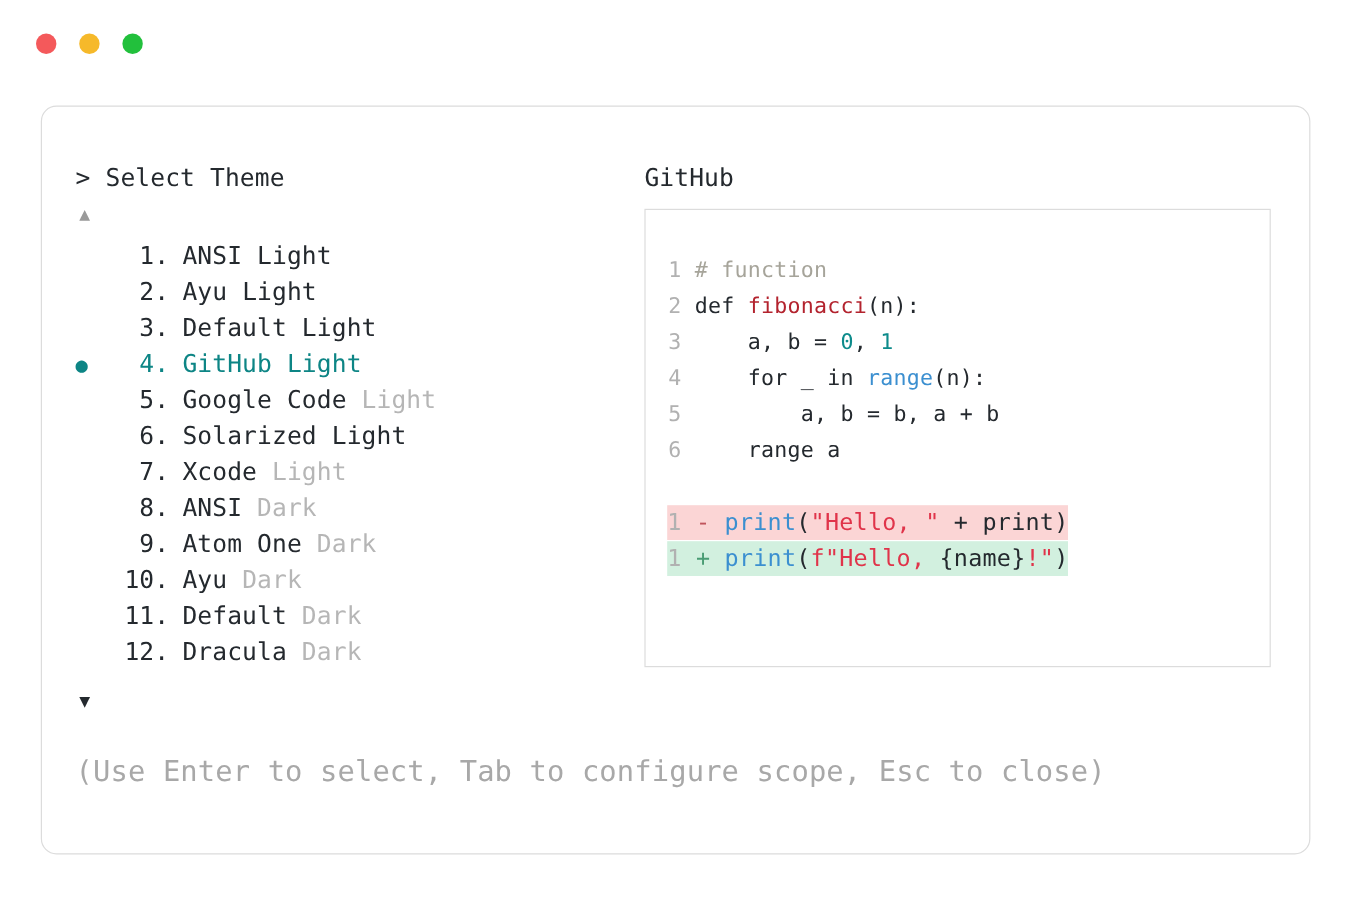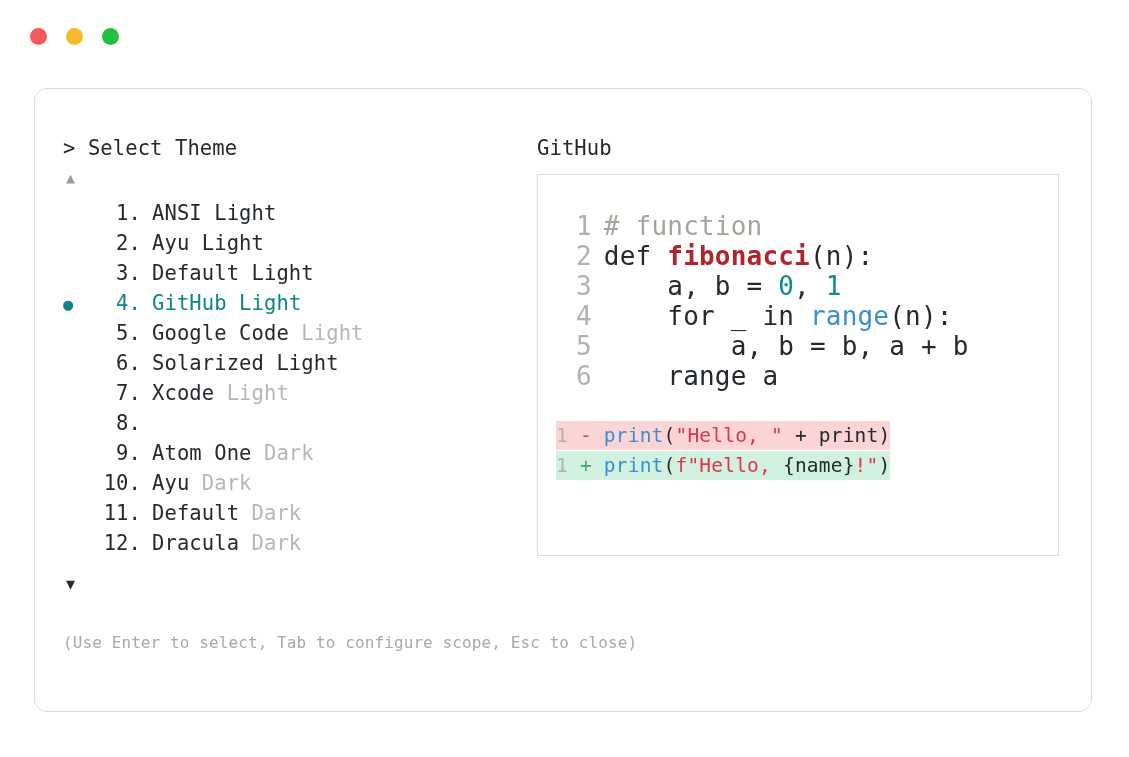--- a/index.html
+++ b/index.html
@@ -123,40 +123,39 @@
   
   .preview-box {
     margin-top: 12px;
     border: 1.5px solid #dcdcdc;
     background: #ffffff;
     width: 522px;
     height: 382px;
     padding: 36px 0 0 18px;
   }
   .code-line {
-    font-size: 26px;
+    font-size: 18px;
     line-height: 30px;
     height: 30px;
     white-space: pre;
     color: #24292e;
     letter-spacing: 0.2px;
-    margin-left: 20px;
   }
   .ln {
     color: #b1b1b1;
     display: inline-block;
     width: 12px;
     text-align: right;
   }
   .spacer-line { height: 30px; }
 
   
   .tok-comment { color: #a6a49a; }
   .tok-keyword { color: #24292e; }
-  .tok-fname   { color: #b3232e; font-weight: bold; }
+  .tok-fname   { color: #b3232e; }
   .tok-builtin { color: #3b8fd0; }
   .tok-number  { color: #0d8b8b; }
   .tok-string  { color: #e0344a; }
   .tok-plain   { color: #24292e; }
 
   
   .diff-line {
     font-size: 19.5px;
     line-height: 30px;
     height: 30px;
@@ -170,21 +169,21 @@
   .diff-del .diff-body { background: #fbd5d5; }
   .diff-add .diff-body { background: #d2f0df; }
   .diff-mark-del { color: #c0545c; }
   .diff-mark-add { color: #4a9c74; }
 
   
   .footer-hint {
     position: absolute;
     left: 28px;
     bottom: 54px;
-    font-size: 16px;
+    font-size: 24px;
     line-height: 28px;
     color: #a8a8a8;
     white-space: pre;
     letter-spacing: 0.1px;
   }
 </style>
 </head>
 <body>
 
 <div class="titlebar">
@@ -202,21 +201,21 @@
       <div class="arrow arrow-up">▲</div>
 
       <ul class="theme-list" id="theme-list">
           <li class="theme-item"><span class="bullet-cell"></span><span class="idx-cell">1.</span><span class="label-cell"><span>ANSI </span><span>Light</span></span></li>
           <li class="theme-item"><span class="bullet-cell"></span><span class="idx-cell">2.</span><span class="label-cell"><span>Ayu </span><span>Light</span></span></li>
           <li class="theme-item"><span class="bullet-cell"></span><span class="idx-cell">3.</span><span class="label-cell"><span>Default </span><span>Light</span></span></li>
           <li class="theme-item selected"><span class="bullet-cell">●</span><span class="idx-cell">4.</span><span class="label-cell"><span>GitHub </span><span>Light</span></span></li>
           <li class="theme-item"><span class="bullet-cell"></span><span class="idx-cell">5.</span><span class="label-cell"><span>Google Code </span><span class="variant-dim">Light</span></span></li>
           <li class="theme-item"><span class="bullet-cell"></span><span class="idx-cell">6.</span><span class="label-cell"><span>Solarized </span><span>Light</span></span></li>
           <li class="theme-item"><span class="bullet-cell"></span><span class="idx-cell">7.</span><span class="label-cell"><span>Xcode </span><span class="variant-dim">Light</span></span></li>
-          <li class="theme-item"><span class="bullet-cell"></span><span class="idx-cell">8.</span></li>
+          <li class="theme-item"><span class="bullet-cell"></span><span class="idx-cell">8.</span><span class="label-cell"><span>ANSI </span><span class="variant-dim">Dark</span></span></li>
           <li class="theme-item"><span class="bullet-cell"></span><span class="idx-cell">9.</span><span class="label-cell"><span>Atom One </span><span class="variant-dim">Dark</span></span></li>
           <li class="theme-item"><span class="bullet-cell"></span><span class="idx-cell">10.</span><span class="label-cell"><span>Ayu </span><span class="variant-dim">Dark</span></span></li>
           <li class="theme-item"><span class="bullet-cell"></span><span class="idx-cell">11.</span><span class="label-cell"><span>Default </span><span class="variant-dim">Dark</span></span></li>
           <li class="theme-item"><span class="bullet-cell"></span><span class="idx-cell">12.</span><span class="label-cell"><span>Dracula </span><span class="variant-dim">Dark</span></span></li>
         </ul>
 
       <div class="arrow arrow-down">▼</div>
     </div>
 
     <div class="col-right">

